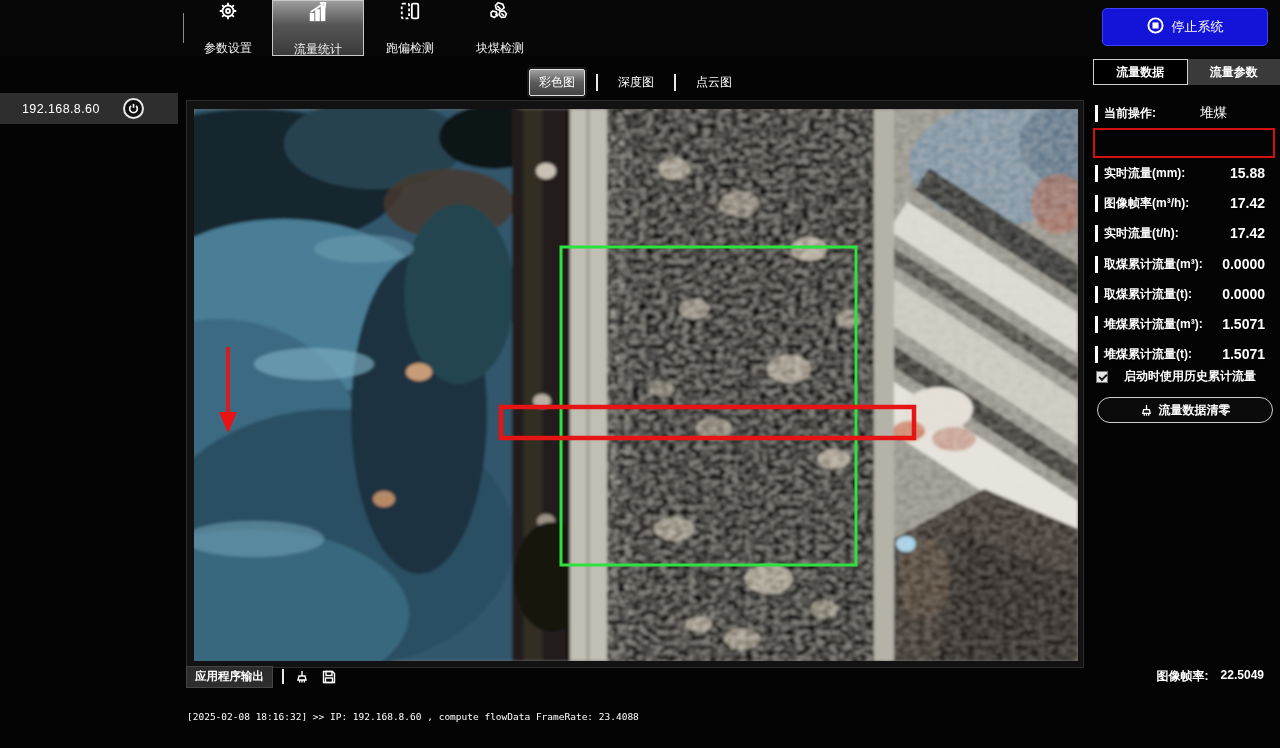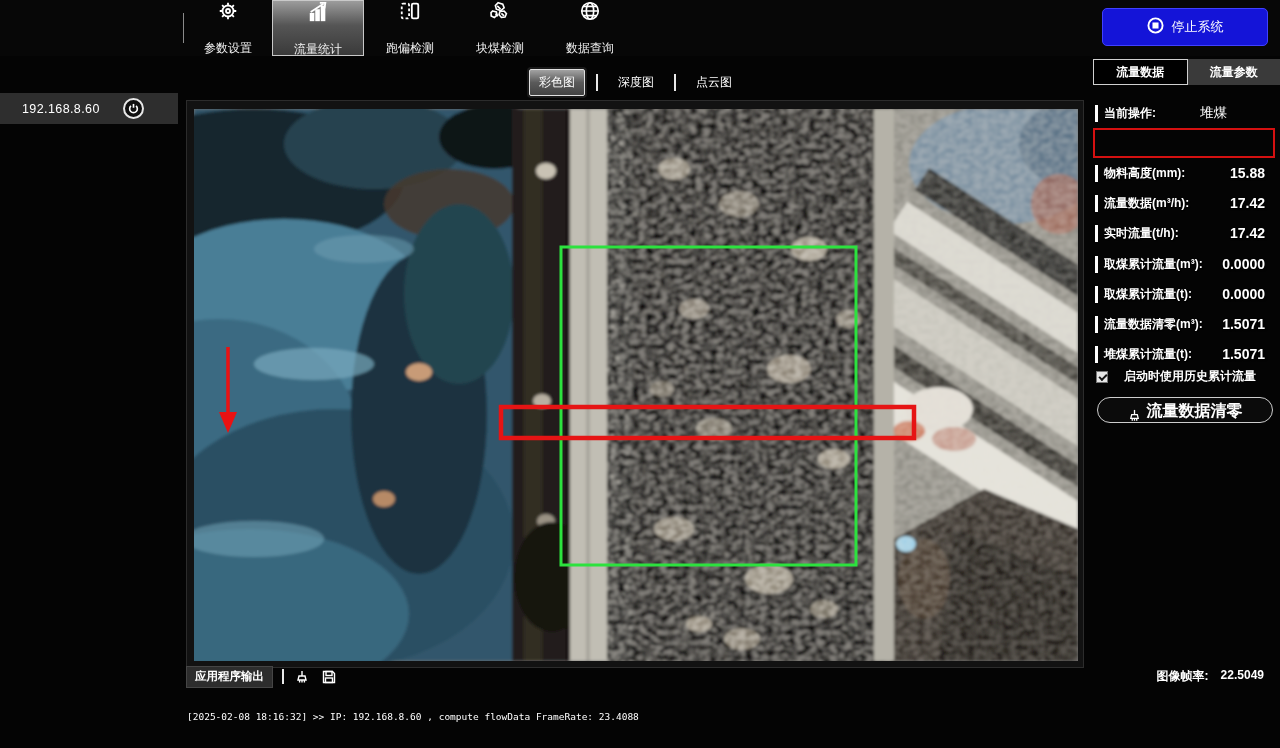--- a/index.html
+++ b/index.html
@@ -54,22 +54,22 @@
              text-shadow:1px 1px 1px #000; white-space:nowrap; }
   .r-value { margin-left:auto; margin-right:10px; font-size:14px; font-weight:bold; text-shadow:1px 1px 2px #000; }
   .op-value { margin-left:auto; margin-right:48px; font-size:13.5px; font-weight:normal; }
   .red-box { position:absolute; left:1093px; top:128px; width:182px; height:30px; border:2px solid #d51010; }
   .hist-row { position:absolute; left:1096px; top:368px; display:flex; align-items:center; gap:16px;
               font-size:12px; font-weight:bold; cursor:pointer; }
   .checkbox { width:12px; height:12px; background:#e6e6e6; border:1px solid #777; position:relative; }
   .checkbox.checked::after { content:""; position:absolute; left:2px; top:2px; width:6px; height:3px;
               border-left:2px solid #151515; border-bottom:2px solid #151515; transform:rotate(-45deg); }
   .clear-btn { position:absolute; left:1097px; top:397px; width:176px; height:26px; background:#0b0b0b;
-               border:1px solid #cdcdcd; border-radius:13px; display:flex; align-items:flex-end; justify-content:center;
-               gap:6px; font-size:16px; font-weight:bold; color:#fff; cursor:pointer; }
+               border:1px solid #cdcdcd; border-radius:13px; display:flex; align-items:center; justify-content:center;
+               gap:6px; font-size:12px; font-weight:bold; color:#fff; cursor:pointer; }
 
   
   .output-bar { position:absolute; left:186px; top:667px; width:898px; height:19px; display:flex; align-items:center; gap:9px; }
   .output-label { background:#2d2d2d; border:1px solid #454545; padding:2px 8px 3px; font-size:11.5px; font-weight:bold; }
   .ob-sep { width:2px; height:15px; background:#e8e8e8; }
   .ob-btn { width:18px; height:16px; display:flex; align-items:center; justify-content:center; cursor:pointer; }
   .framerate { position:absolute; right:16px; top:668px; display:flex; gap:12px; font-size:12px; font-weight:bold; }
   .log { position:absolute; left:187px; top:686px; width:1090px; height:62px;
          font-family:"DejaVu Sans Mono","Liberation Mono",monospace; font-size:9.5px; line-height:12.4px;
          color:#fff; white-space:pre; overflow:hidden; }
@@ -129,32 +129,20 @@
           <path d="M10 3 l5 1.5 1.5 4-3.5 3-5-1.5-1-4z"></path>
               <path d="M12 12.5 l-1 3.5 2.5 3 4-.5 1.5-3.5-2.5-3z"></path>
           <path d="M4 12 l4 1 .8 3.6-3 2.4-3.4-1.6-.2-3.6z"></path>
               <path d="M9 6.5 l3.6 3.4M7 15 l2.8 2.6M13.5 14.5 l3 2.8"></path>
         </g>
           </svg>
         </span>
       <span>块煤检测</span>
     </div>
 
-    <div class="tb-item" style="left:544px">
-      <span class="tb-icon">
-        <svg viewBox="0 0 24 24">
-            <g stroke="#fff" stroke-width="1.8" fill="none">
-          <circle cx="12" cy="12" r="9"></circle>
-              <ellipse cx="12" cy="12" rx="4" ry="9"></ellipse>
-          <path d="M3 12h18M4.3 7h15.4M4.3 17h15.4"></path>
-        </g>
-          </svg>
-        </span>
-      <span>数据查询</span>
-    </div>
 
     <div class="stop-btn">
       <span>
         <svg width="17" height="17" viewBox="0 0 18 18">
             <circle cx="9" cy="9" r="7.5" fill="none" stroke="#fff" stroke-width="2"></circle>
             <rect x="5.8" y="5.8" width="6.4" height="6.4" fill="#fff"></rect>
           </svg>
       </span>
       <span>停止系统</span>
     </div>
@@ -327,41 +315,41 @@
   </div>
 
   <div class="r-row" style="top:101px">
     <span class="r-label">当前操作:</span>
     <span class="op-value">堆煤</span>
   </div>
 
   <div class="red-box"></div>
 
   <div class="r-row" style="top:161px">
-    <span class="r-label">物料高度(mm):</span>
+    <span class="r-label">实时流量(mm):</span>
     <span class="r-value">15.88</span>
   </div>
   <div class="r-row" style="top:191px">
-    <span class="r-label">流量数据(m³/h):</span>
+    <span class="r-label">图像帧率(m³/h):</span>
     <span class="r-value">17.42</span>
   </div>
   <div class="r-row" style="top:221px">
     <span class="r-label">实时流量(t/h):</span>
     <span class="r-value">17.42</span>
   </div>
   <div class="r-row" style="top:252px">
     <span class="r-label">取煤累计流量(m³):</span>
     <span class="r-value">0.0000</span>
   </div>
   <div class="r-row" style="top:282px">
     <span class="r-label">取煤累计流量(t):</span>
     <span class="r-value">0.0000</span>
   </div>
   <div class="r-row" style="top:312px">
-    <span class="r-label">流量数据清零(m³):</span>
+    <span class="r-label">堆煤累计流量(m³):</span>
     <span class="r-value">1.5071</span>
   </div>
   <div class="r-row" style="top:342px">
     <span class="r-label">堆煤累计流量(t):</span>
     <span class="r-value">1.5071</span>
   </div>
 
   <div class="hist-row">
     <span class="checkbox checked"></span>
     <span>启动时使用历史累计流量</span>

